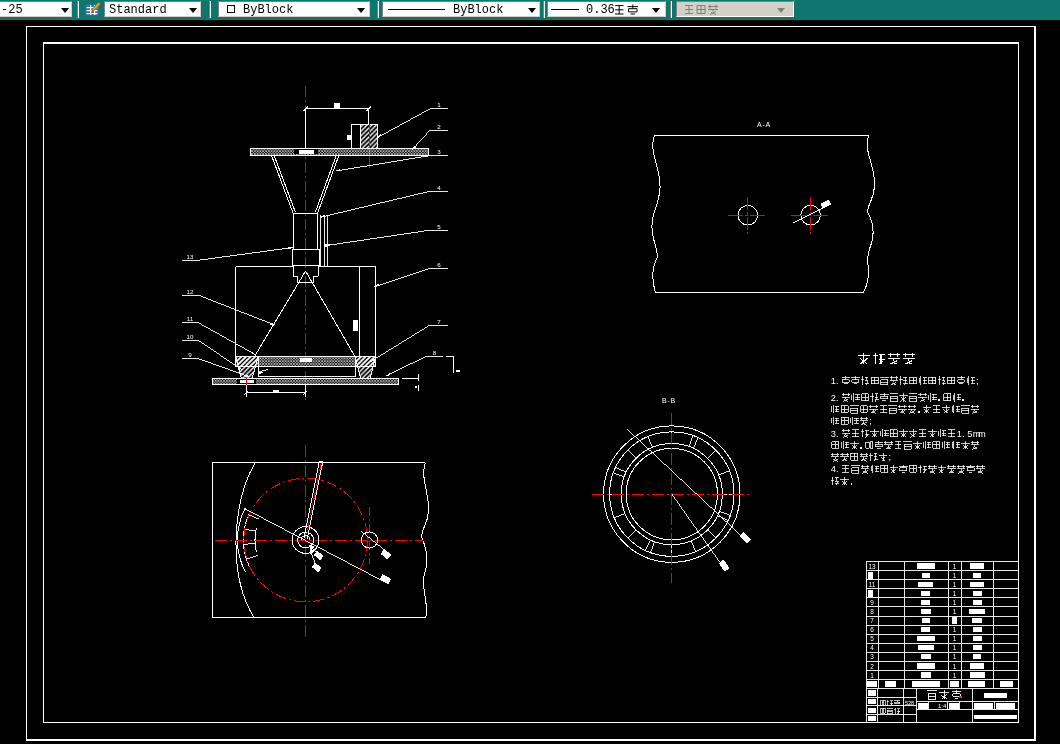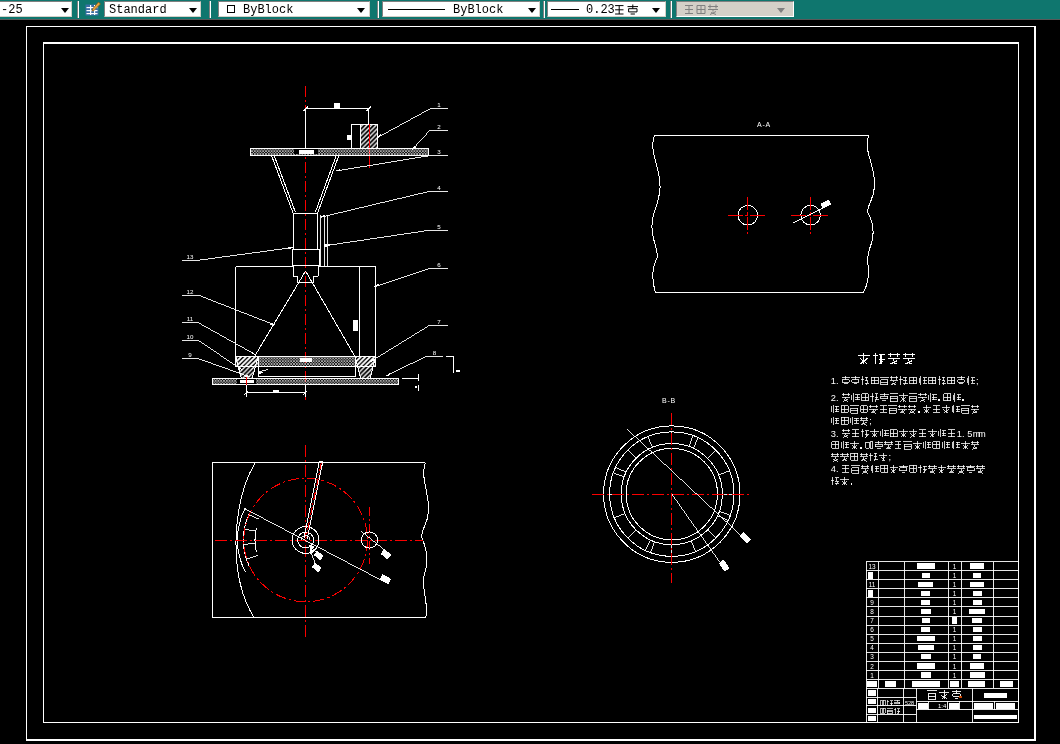--- a/index.html
+++ b/index.html
@@ -470,21 +470,21 @@
     <div style="position:absolute;left:377px;top:1px;width:1px;height:17px;background:#808080"></div>
     <div style="position:absolute;left:378px;top:1px;width:1px;height:17px;background:#fff"></div>
     <div style="position:absolute;top:1px;height:16px;background:#fff;border:1px solid #808080;border-bottom-color:#d4d0c8;border-right-color:#d4d0c8;left:382px;width:158px"></div>
     <div style="position:absolute;left:388px;top:9px;width:57px;height:1.4px;background:#000"></div>
     <div style="position:absolute;left:453px;top:3px;font:12px 'Liberation Mono',monospace;color:#000">ByBlock</div>
     <div style="position:absolute;left:528px;top:8px;width:0;height:0;border-left:4px solid transparent;border-right:4px solid transparent;border-top:5px solid #000"></div>
     <div style="position:absolute;left:543px;top:1px;width:1px;height:17px;background:#808080"></div>
     <div style="position:absolute;left:544px;top:1px;width:1px;height:17px;background:#fff"></div>
     <div style="position:absolute;top:1px;height:16px;background:#fff;border:1px solid #808080;border-bottom-color:#d4d0c8;border-right-color:#d4d0c8;left:547px;width:119px"></div>
     <div style="position:absolute;left:551px;top:9px;width:28px;height:1.4px;background:#000"></div>
-    <div style="position:absolute;left:586px;top:3px;font:12px 'Liberation Mono',monospace;color:#000">0.23</div>
+    <div style="position:absolute;left:586px;top:3px;font:12px 'Liberation Mono',monospace;color:#000">0.36</div>
     <svg style="position:absolute;left:614px;top:4px" width="28" height="12" viewBox="0 0 28 12">
       <path d="M1.1 1.6L9.5 1.6M1.1 5.8L9.5 5.8M1.1 10.0L9.5 10.0M5.2 1.6L5.2 10.0" stroke="#000" stroke-width="1.0" fill="none"></path>
       <path d="M18.8 0.5L18.8 4.7M13.5 2.6L24.0 2.6M14.6 4.7L23.0 4.7M14.6 4.7L14.6 7.9M23.0 4.7L23.0 7.9M14.6 7.9L23.0 7.9M16.6 10.0L20.9 10.0" stroke="#000" stroke-width="1.0" fill="none"></path>
     </svg>
     <div style="position:absolute;left:652px;top:8px;width:0;height:0;border-left:4px solid transparent;border-right:4px solid transparent;border-top:5px solid #000"></div>
     <div style="position:absolute;left:670px;top:1px;width:1px;height:17px;background:#808080"></div>
     <div style="position:absolute;left:671px;top:1px;width:1px;height:17px;background:#fff"></div>
     <div style="position:absolute;left:676px;top:1px;width:118px;height:16px;background:#d4d0c8;border:1px solid #808080;border-bottom-color:#fff;border-right-color:#fff"></div>
     <svg style="position:absolute;left:684px;top:4px" width="36" height="12" viewBox="0 0 36 12">
       <path d="M1.0 1.5L9.0 1.5M1.0 5.5L9.0 5.5M1.0 9.5L9.0 9.5M5.0 1.5L5.0 9.5" stroke="#808080" stroke-width="1.0" fill="none"></path>

